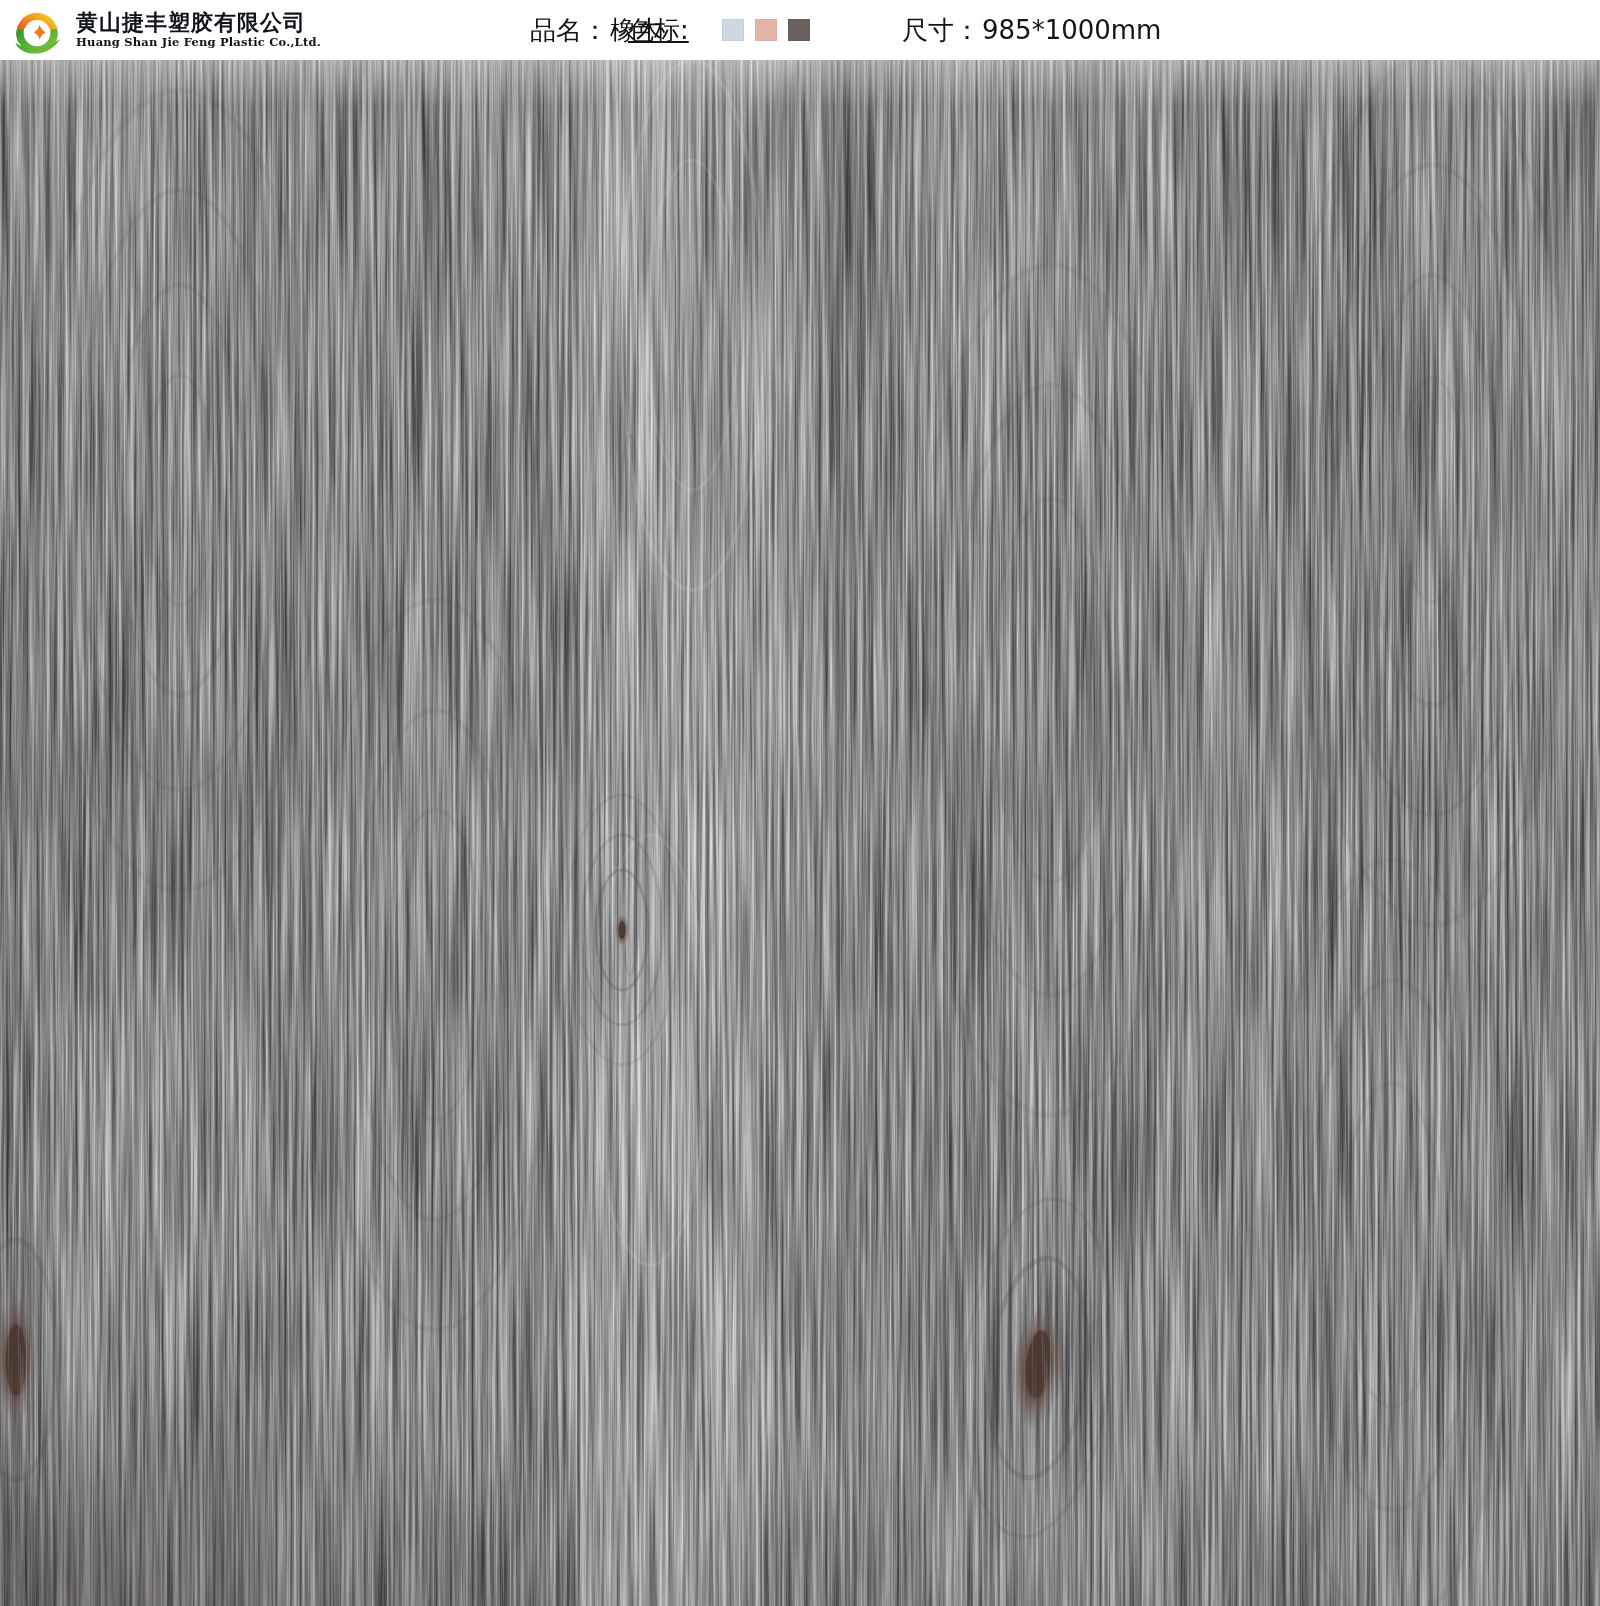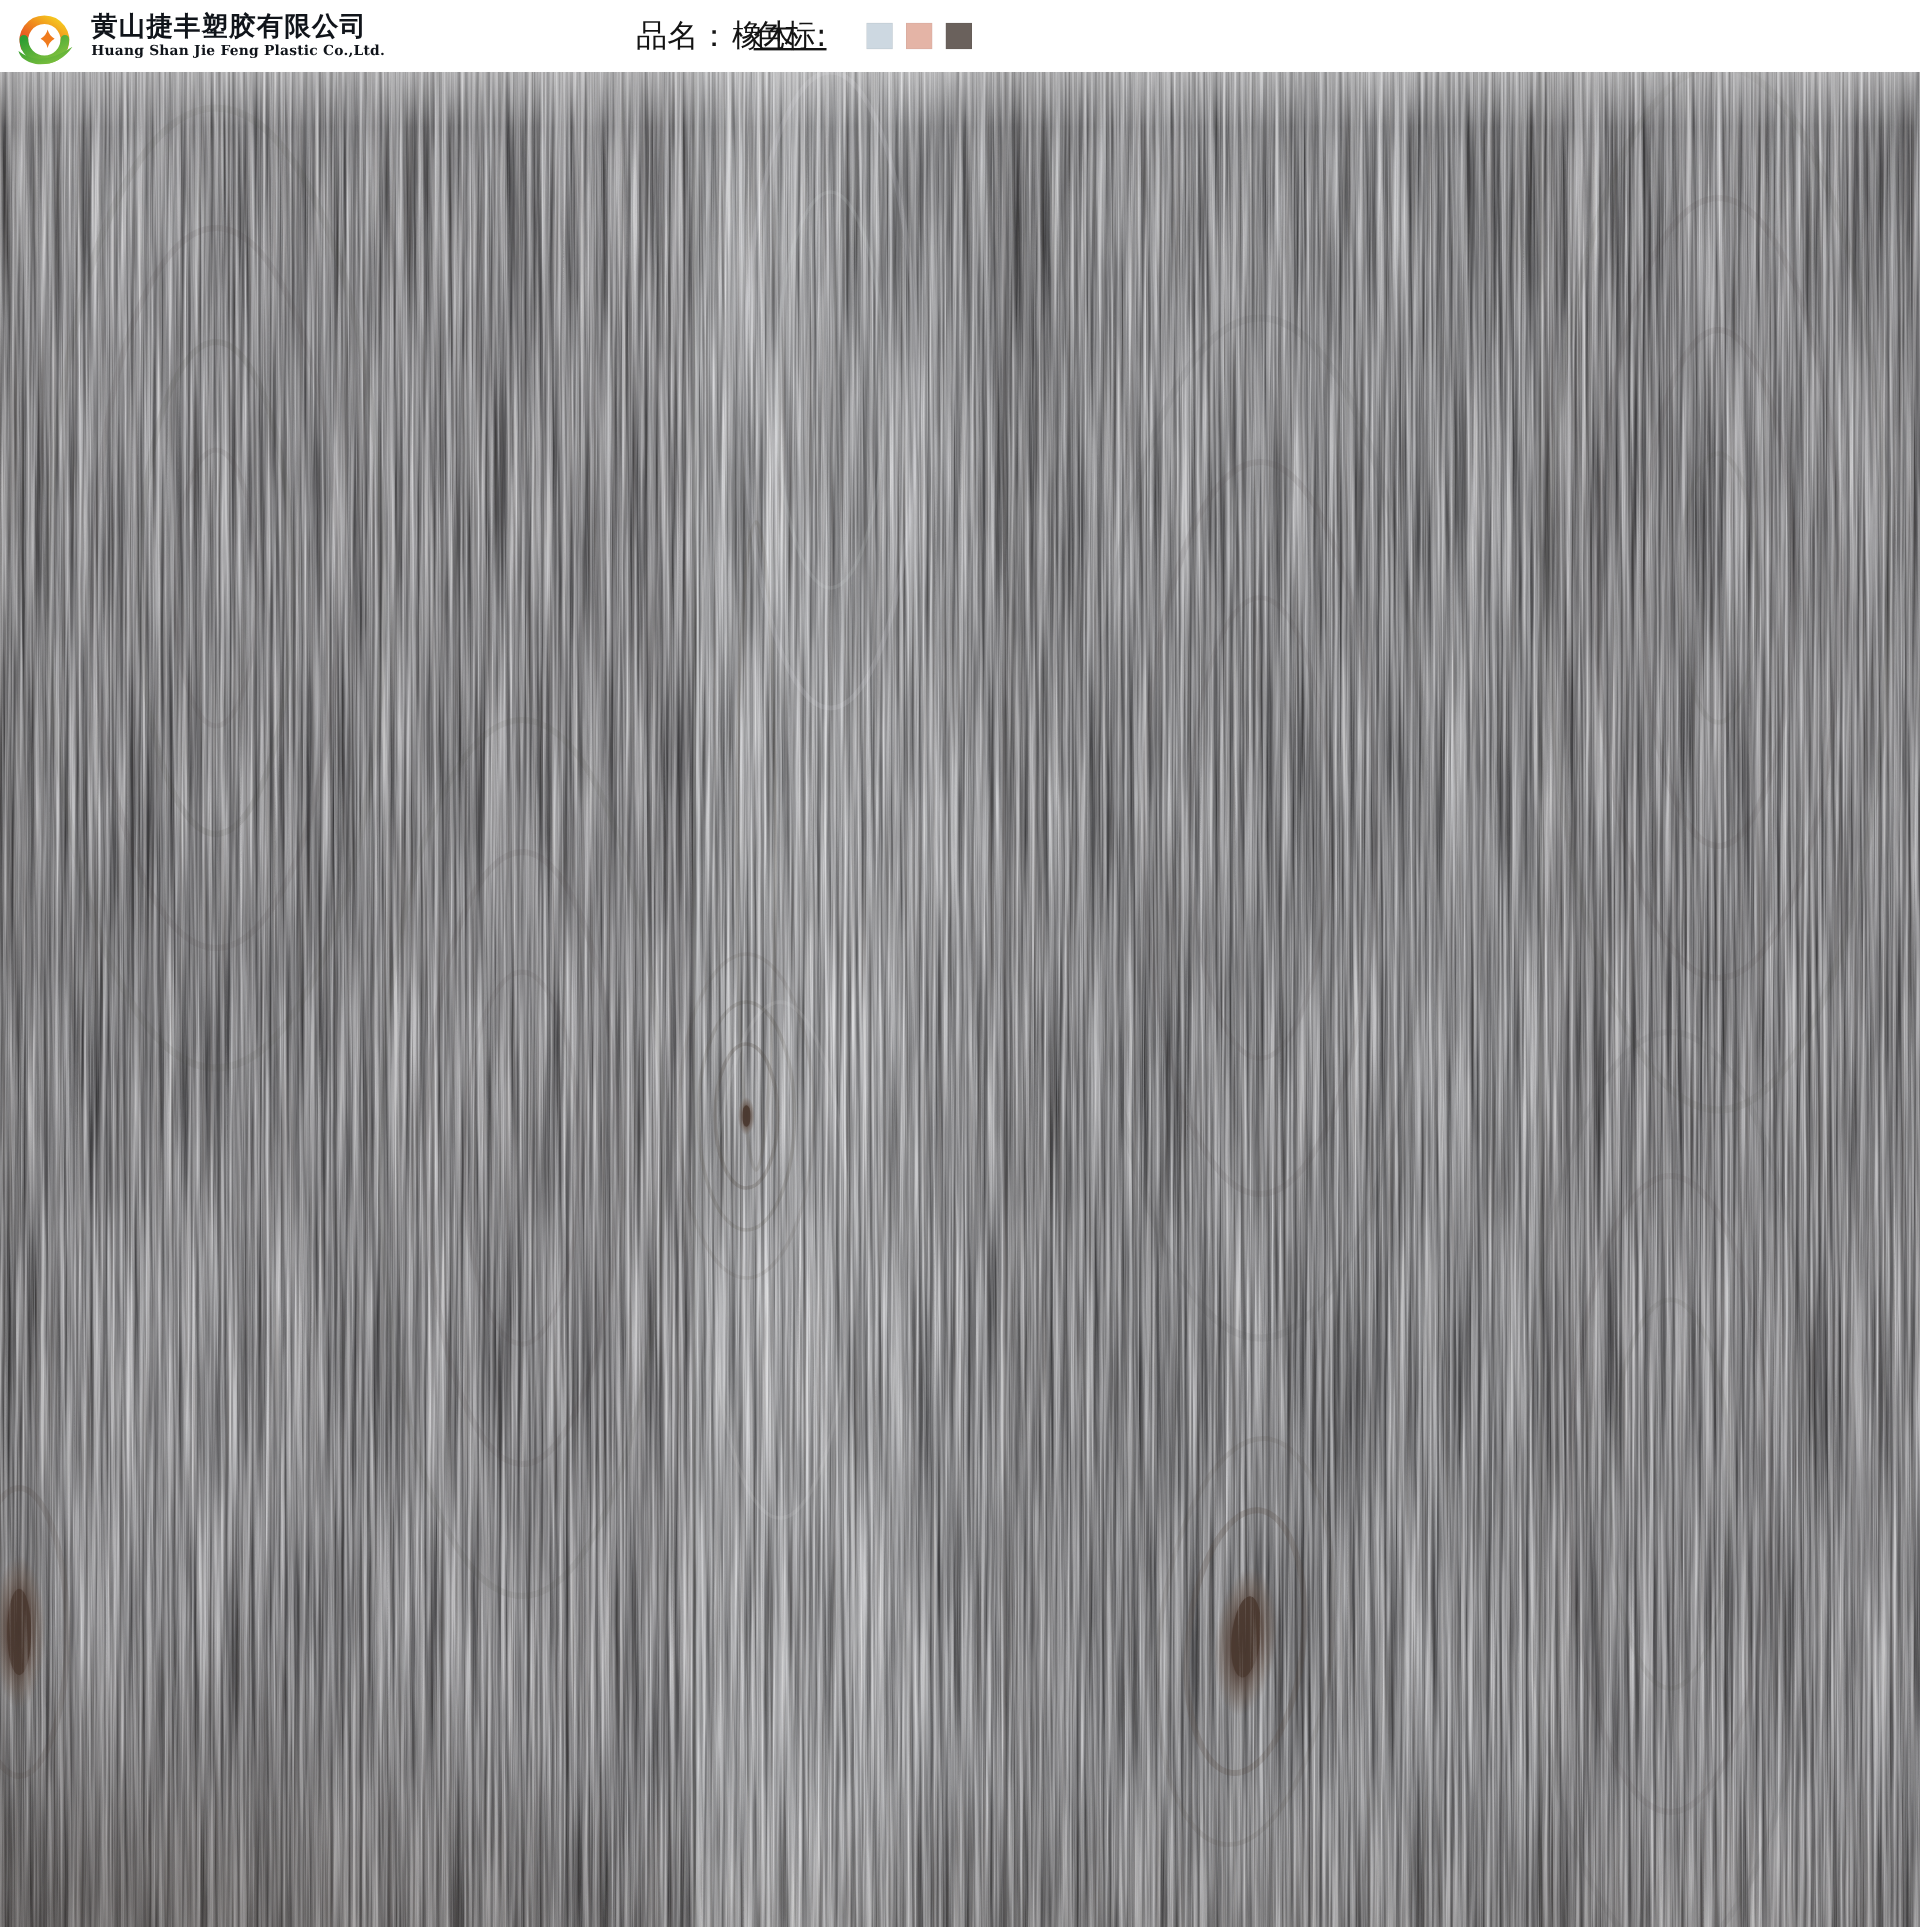--- a/index.html
+++ b/index.html
@@ -70,20 +70,23 @@
           <rect x="0" y="0" width="22" height="22" stroke="rgba(0,0,0,0.08)" fill="#cdd8e1"></rect>
         </svg>
       <svg width="22" height="22">
           <rect x="0" y="0" width="22" height="22" stroke="rgba(0,0,0,0.06)" fill="#e4b4a6"></rect>
         </svg>
       <svg width="22" height="22">
           <rect x="0" y="0" width="22" height="22" stroke="rgba(0,0,0,0.06)" fill="#6a615c"></rect>
         </svg>
     </div>
 
+    <div class="fld f-size">
+      <span class="lbl">尺寸：</span><span>985*1000mm</span>
+    </div>
   </header>
 
   <div class="wood-wrap">
     <svg width="1600" height="1546" viewBox="0 0 1600 1546" aria-hidden="true">
       <defs>
         <filter id="fBands" x="0" y="0" width="100%" height="100%" color-interpolation-filters="sRGB">
           <feTurbulence type="fractalNoise" baseFrequency="0.016 0.0022" numOctaves="3" seed="5"></feTurbulence>
           <feColorMatrix type="matrix" values="1.15 0 0 0 -0.07  1.15 0 0 0 -0.07  1.15 0 0 0 -0.06  0 0 0 0 1"></feColorMatrix>
         </filter>
         <filter id="fFine" x="0" y="0" width="100%" height="100%" color-interpolation-filters="sRGB">

